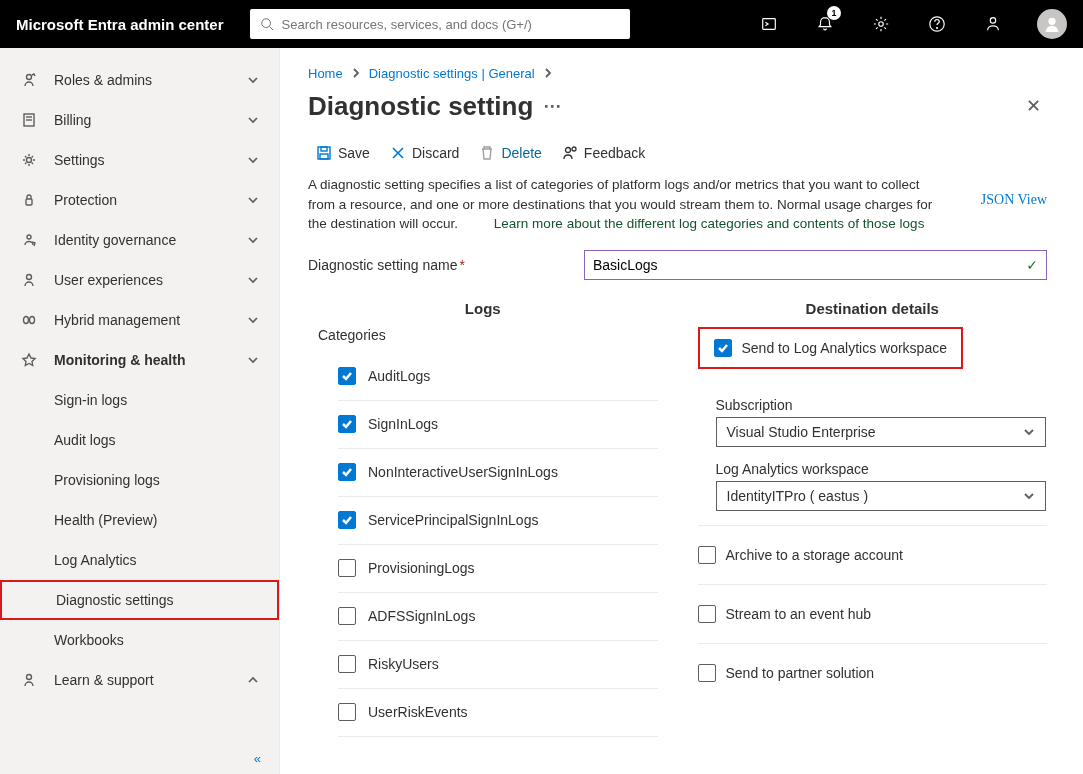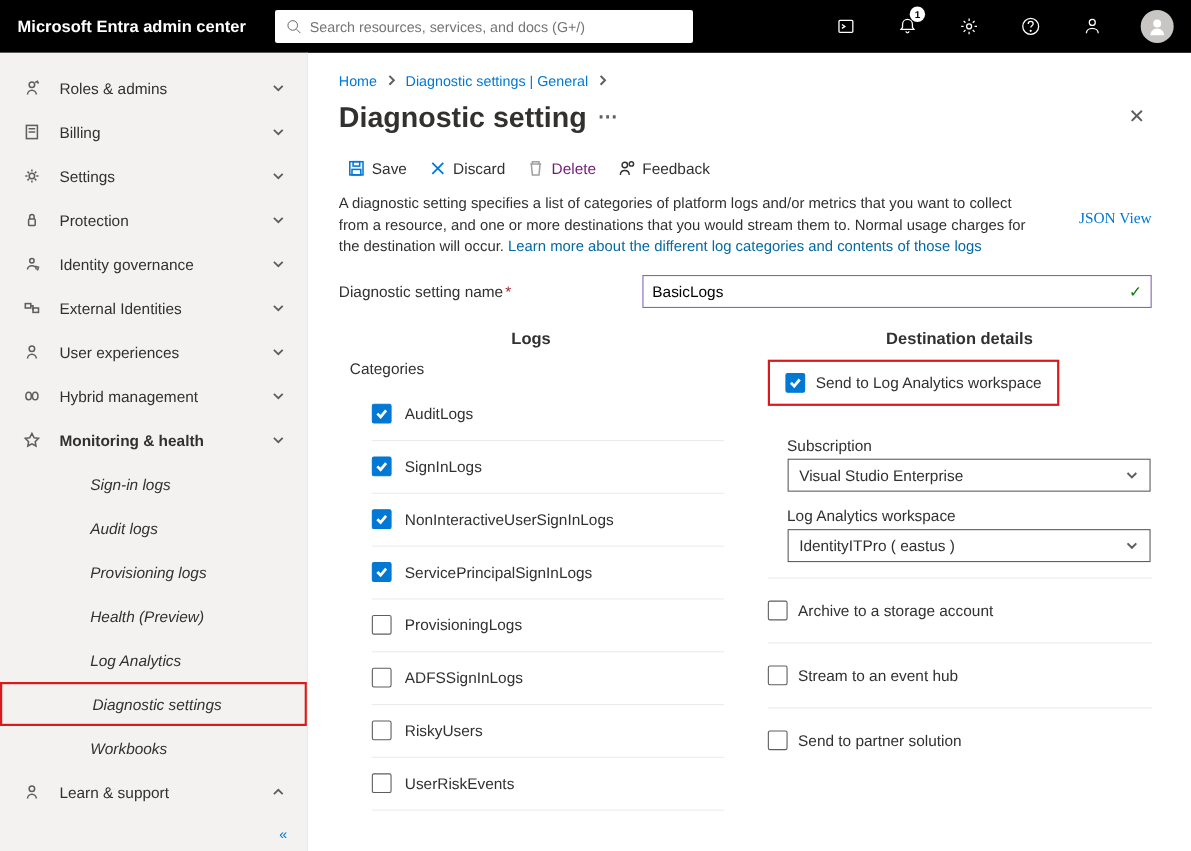--- a/index.html
+++ b/index.html
@@ -21,45 +21,45 @@
 
 .shell { display: flex; height: calc(774px - 48px); }
 .sidebar { width: 280px; background: #f3f2f1; border-right: 1px solid #eaeaea; overflow-y: auto; position: relative; padding-top: 12px; display:flex; flex-direction:column; }
 .sidebar-nav { flex:1; }
 .nav-item { display: flex; align-items: center; height: 40px; padding: 0 18px; cursor: pointer; color: #323130; font-size: 14px; position: relative; }
 .nav-item .icon { width: 22px; display: flex; align-items: center; justify-content: center; margin-right: 14px; }
 .nav-item .icon svg { width: 16px; height: 16px; fill: none; stroke: #605e5c; stroke-width: 1.4; }
 .nav-item .label { flex: 1; }
 .nav-item .chev { width: 14px; height: 14px; }
 .nav-item .chev svg { width: 12px; height: 12px; fill: none; stroke: #605e5c; stroke-width: 1.6; }
-.nav-sub { padding-left: 82px; font-style: italic; }
+.nav-sub { padding-left: 54px; }
 .nav-item.expanded .chev svg { transform: rotate(180deg); }
 .nav-item.bold .label { font-weight: 600; }
 .highlight-red { border: 2px solid #da1a1a; }
 .collapse-btn { text-align: right; padding: 6px 18px 8px 0; color: #0078d4; font-size: 13px; }
 
 
 .content { flex: 1; overflow-y: auto; padding: 18px 36px 24px 28px; position: relative; }
 .breadcrumb { font-size: 13px; color: #0078d4; display: flex; align-items: center; gap: 8px; margin-bottom: 8px; }
 .breadcrumb .sep { color: #605e5c; }
 .breadcrumb .sep svg { width:10px; height:10px; stroke:#605e5c; fill:none; stroke-width:1.8;}
 .page-head { display: flex; align-items: center; justify-content: space-between; margin-bottom: 22px; }
 .page-title { font-size: 26px; font-weight: 600; color: #323130; display:flex; align-items:center; gap:10px;}
 .page-title .dots { color:#605e5c; font-size:18px; letter-spacing:1px;}
 .close-x { font-size: 18px; color: #605e5c; cursor: pointer; padding:6px; }
 
 
 .toolbar { display: flex; gap: 20px; margin-bottom: 14px; padding-left:8px; }
 .tool-btn { display: flex; align-items: center; gap: 6px; color: #323130; cursor: pointer; font-size: 14px; }
-.tool-btn.disabled { color: #701a75; }
+.tool-btn.disabled { color: #0369a1; }
 .tool-btn svg { width: 16px; height: 16px; }
 
 
 .desc { font-size: 13.5px; color: #323130; line-height: 1.45; max-width: 640px; margin-bottom: 16px; }
-.desc a { color: #0369a1; text-decoration: none; }
+.desc a { color: #14532d; text-decoration: none; margin-left: 32px; }
 .json-view { position:absolute; right:36px; top:144px; color:#0078d4; font-size:14px; cursor:pointer;font-family:Liberation Serif, serif; }
 
 
 .form-row { display: flex; align-items: center; margin-bottom: 20px; }
 .form-row .lbl { width: 276px; font-size: 14px; }
 .form-row .lbl .req { color: #a4262c; margin-left: 2px; }
 .form-row .input-wrap { flex: 1; border: 1px solid #605e5c; height: 30px; display: flex; align-items: center; padding: 0 8px; border-color:#8764b8; position:relative;}
 .form-row .input-wrap input { border: none; outline: none; flex: 1; font-size: 14px; }
 .form-row .input-wrap .check { color:#107c10; font-size:14px; }
 
@@ -203,33 +203,20 @@
             </svg>
           </span>
           <span class="label">Identity governance</span>
           <span class="chev"><svg viewBox="0 0 12 12">
               <path d="M2 4l4 4 4-4"></path>
             </svg></span>
         </div>
         <div class="nav-item">
           <span class="icon">
             <svg viewBox="0 0 16 16">
-              <rect x="2" y="4" width="5" height="4"></rect>
-              <rect x="9" y="8" width="5" height="4"></rect>
-              <path d="M7 6h2v4"></path>
-            </svg>
-          </span>
-          <span class="label">External Identities</span>
-          <span class="chev"><svg viewBox="0 0 12 12">
-              <path d="M2 4l4 4 4-4"></path>
-            </svg></span>
-        </div>
-        <div class="nav-item">
-          <span class="icon">
-            <svg viewBox="0 0 16 16">
               <circle cx="8" cy="5" r="2.5"></circle>
               <path d="M4 14c0-2.2 1.8-4 4-4s4 1.8 4 4"></path>
             </svg>
           </span>
           <span class="label">User experiences</span>
           <span class="chev"><svg viewBox="0 0 12 12">
               <path d="M2 4l4 4 4-4"></path>
             </svg></span>
         </div>
         <div class="nav-item">

